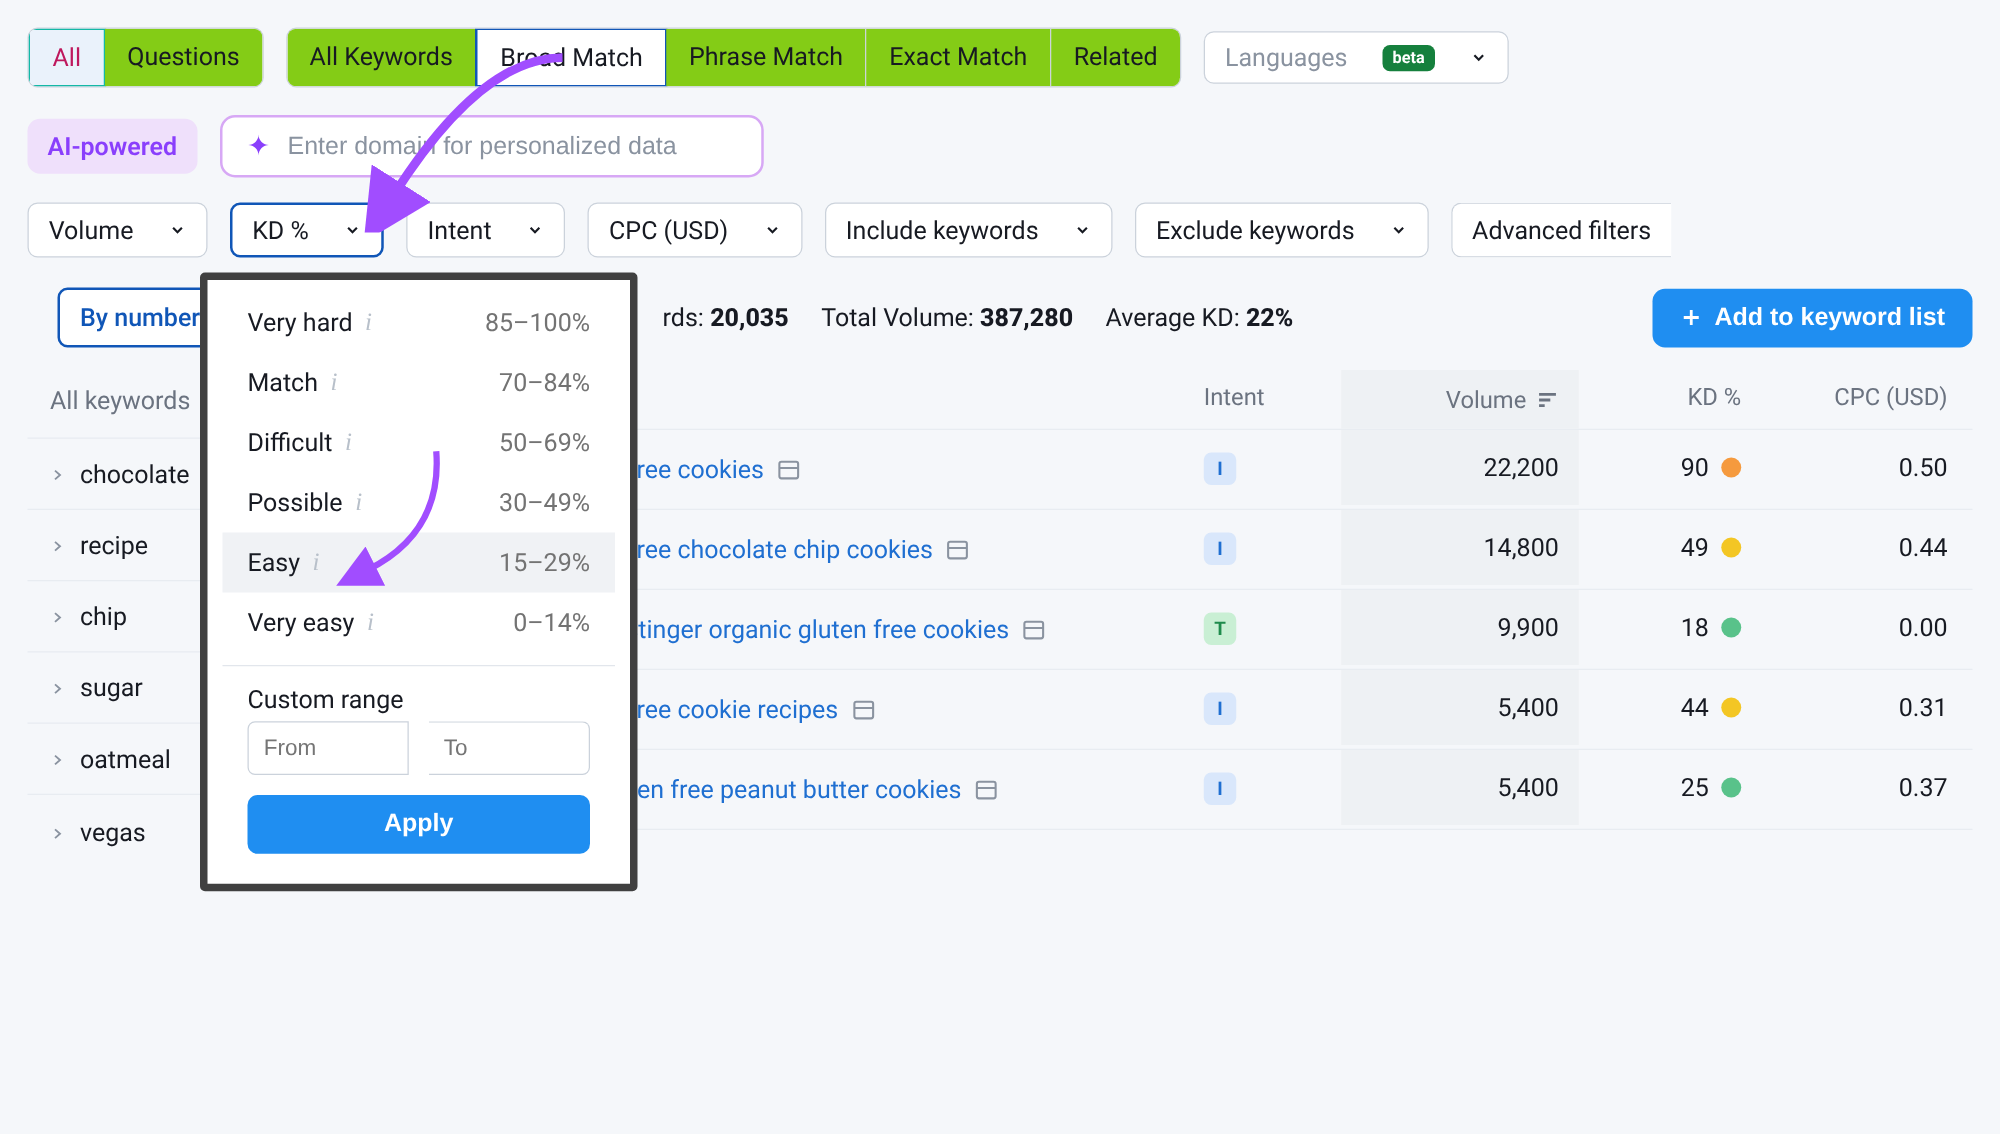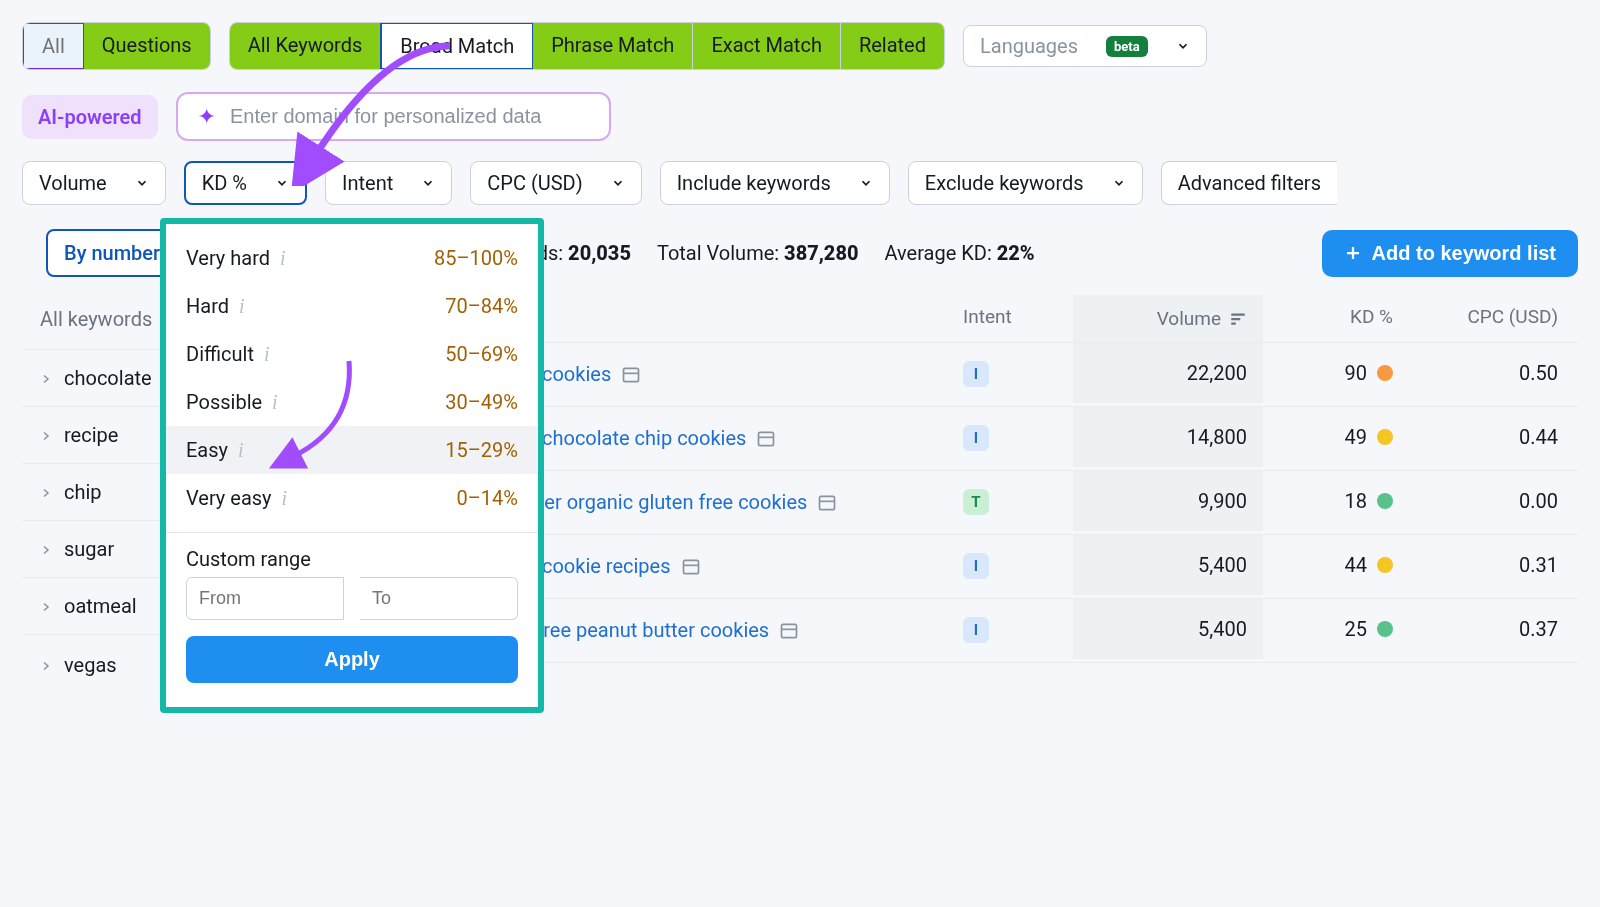--- a/index.html
+++ b/index.html
@@ -15,21 +15,21 @@
   .seg-group { display:flex; border:1px solid #cbd2db; border-radius:8px; overflow:hidden; background:#fff; }
   .seg-btn {
     padding:10px 18px;
     border-right:1px solid #cbd2db;
     cursor:pointer;
     font-size:20px;
     background:#84cc16;
     white-space:nowrap;
   }
   .seg-btn:last-child { border-right:none; }
-  .seg-btn.active { background:#eaf2fb; color:#737373; border:2px solid #6d28d9; margin:-1px; border-radius:0; }
+  .seg-btn.active { background:#eaf2fb; color:#be185d; border:2px solid #14b8a6; margin:-1px; border-radius:0; }
   .seg-btn.broad { background:#fff; color:#171a22; border:2px solid #1056b7; margin:-1px; }
   .pill {
     display:flex; align-items:center; gap:28px;
     border:1px solid #cbd2db; border-radius:8px; padding:8px 16px; background:#fff;
     cursor:pointer; font-size:20px; white-space:nowrap;
   }
   .pill.advanced { border-right:none; border-top-right-radius:0; border-bottom-right-radius:0;}
   .pill.lang { color:#8a93a0; }
   .beta { background:#15803d; color:#fff; font-size:13px; font-weight:700; padding:3px 8px; border-radius:6px; }
   .chev { width:14px; height:14px; }
@@ -74,30 +74,30 @@
   .num { text-align:right; padding-right:20px; font-size:20px;}
   .vol { background:#eef1f4; padding:18px 16px; margin:-18px 0; }
   .kd-cell { display:flex; justify-content:flex-end; align-items:center; gap:10px; padding-right:20px;}
   .dot { width:16px; height:16px; border-radius:50%; }
   .d-orange { background:#f59a3e; }
   .d-yellow { background:#f3c624; }
   .d-green  { background:#59c28a; }
 
   
   .kd-panel {
-    position:absolute; left:160px; top:218px; width:384px; background:#fff;
-    border:6px solid #14b8a6; border-radius:4px; z-index:50; padding:10px 0;
+    position:absolute; left:160px; top:218px; width:350px; background:#fff;
+    border:6px solid #404040; border-radius:4px; z-index:50; padding:10px 12px;
   }
   .kd-opt {
     display:flex; justify-content:space-between; padding:12px 20px; font-size:20px; cursor:pointer;
   }
   .kd-opt:hover, .kd-opt.hover { background:#f0f2f5; }
   .kd-opt .lab { display:flex; align-items:center; gap:10px; }
   .kd-opt .info { color:#b8c0ca; font-style:italic; font-family:serif;}
-  .kd-opt .rng { color:#a16207; }
+  .kd-opt .rng { color:#737373; }
   .kd-sep { border-top:1px solid #e2e6ec; margin:10px 0 0; }
   .kd-custom { padding:14px 20px 0; }
   .kd-custom h4 { font-size:20px; font-weight:400; margin-bottom:6px;}
   .kd-range { display:flex; gap:16px;border-radius:16px; }
   .kd-range input { width:50%; border:1px solid #cbd2db; padding:10px 12px; font-size:18px; outline:none;}
   .kd-range input:first-child { border-radius:6px 0 0 6px; }
   .kd-range input:last-child  { border-radius:0 6px 6px 0; border-left:none;}
   .apply { margin:16px 20px 14px; width:calc(100% - 40px); background:#1f8ef1; color:#fff; border:none; border-radius:8px; padding:12px; font-size:20px; font-weight:600; cursor:pointer;}
 
   
@@ -404,21 +404,21 @@
   <div id="kd-opts">
       <div class="kd-opt">
         <span class="lab">
           <span>Very hard</span> 
           <span class="info">i</span>
         </span>
         <span class="rng">85–100%</span>
       </div>
       <div class="kd-opt">
         <span class="lab">
-          <span>Hard</span> 
+          <span>Match</span> 
           <span class="info">i</span>
         </span>
         <span class="rng">70–84%</span>
       </div>
       <div class="kd-opt">
         <span class="lab">
           <span>Difficult</span> 
           <span class="info">i</span>
         </span>
         <span class="rng">50–69%</span>

